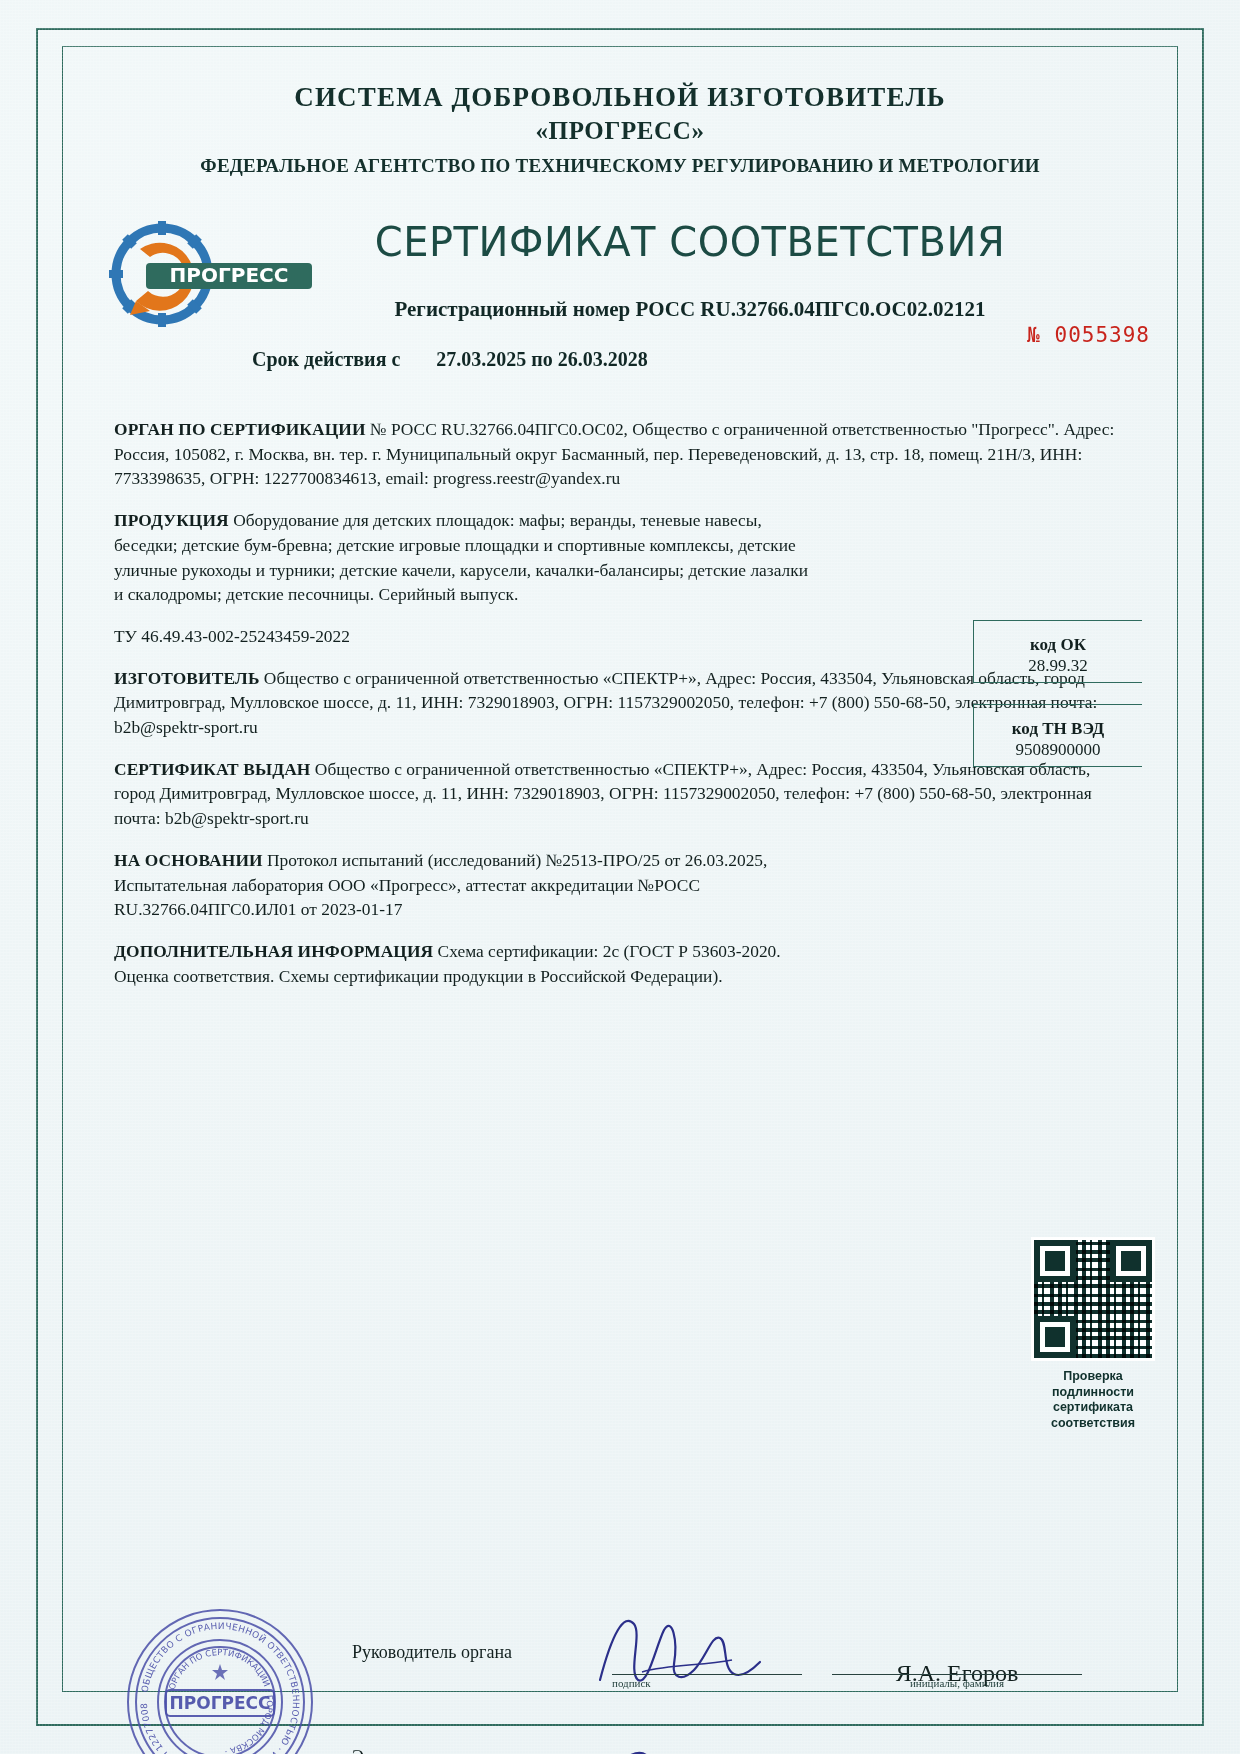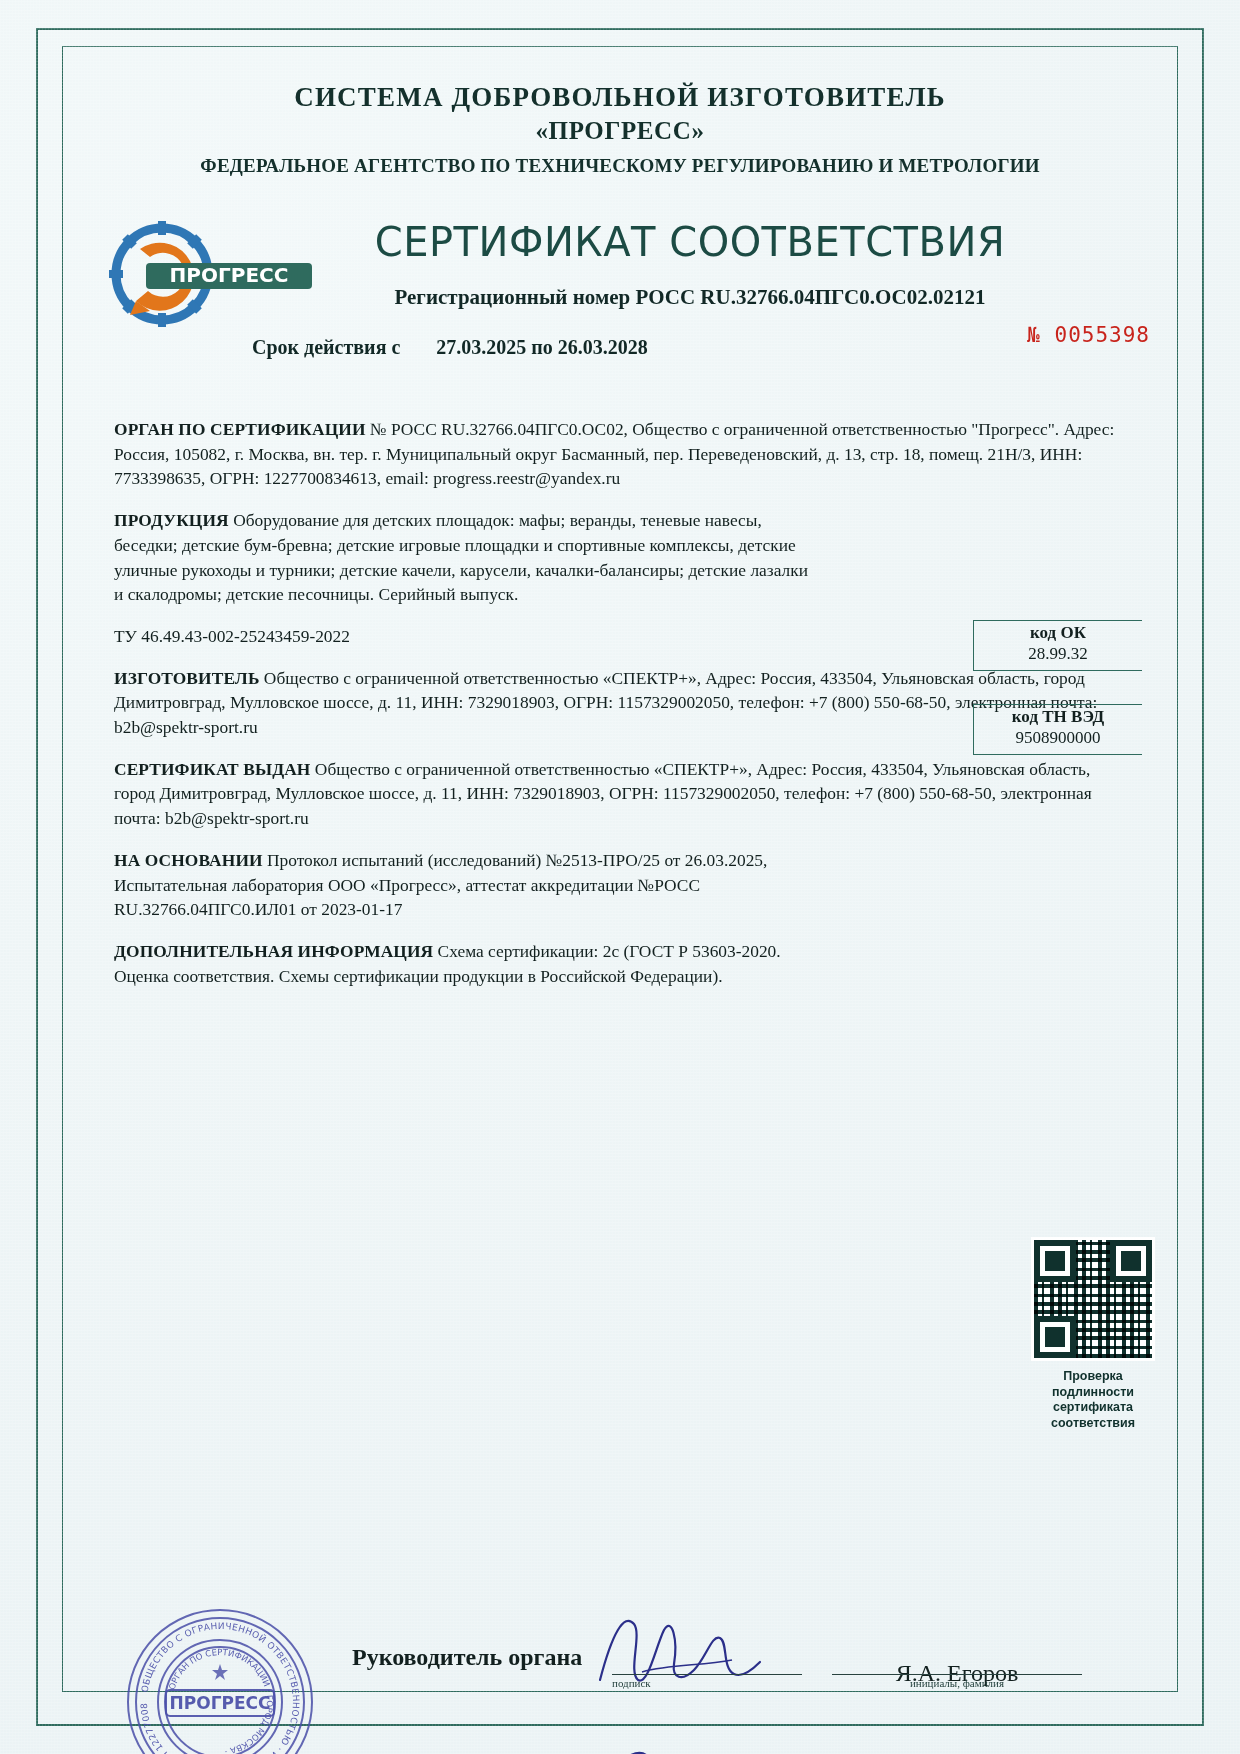--- a/index.html
+++ b/index.html
@@ -91,21 +91,21 @@
     font-size: 40px;
     letter-spacing: .5px;
     color: #1c4b44;
     padding-left: 150px;
     padding-right: 10px;
   }
   .reg-number {
     text-align: center;
     font-size: 21px;
     font-weight: bold;
-    margin-top: 20px;
+    margin-top: 32px;
     padding-left: 150px;
     padding-right: 10px;
     color: #112826;
   }
   .validity {
     margin-top: 26px;
     padding-left: 190px;
     font-size: 20px;
     font-weight: bold;
     color: #112826;
@@ -144,21 +144,21 @@
 
   
   .code-box {
     position: absolute;
     right: -10px;
     width: 160px;
     text-align: center;
     border-top: 1px solid #2f6b5e;
     border-bottom: 1px solid #2f6b5e;
     border-left: 1px solid #2f6b5e;
-    padding: 1px 4px 5px 4px;
+    padding: 13px 4px 5px 4px;
     font-size: 17px;
     line-height: 1.25;
   }
   .code-box .k { font-weight: bold; }
   .code-ok { top: 112px; }
   .code-tn { top: 196px; }
 
   .narrow { max-width: 700px; }
 
   
@@ -222,22 +222,22 @@
   }
   .sig-row {
     position: absolute;
     left: 290px;
     right: 40px;
     height: 80px;
   }
   .sig-row .role {
     position: absolute;
     left: 0; top: 28px;
-    font-size: 24px;
-    font-weight: bold;
+    font-size: 18px;
+    font-weight: normal;
   }
   .sig-line {
     position: absolute;
     left: 260px;
     top: 62px;
     width: 190px;
     border-bottom: 1px solid #28423f;
   }
   .sig-sub {
     position: absolute;

